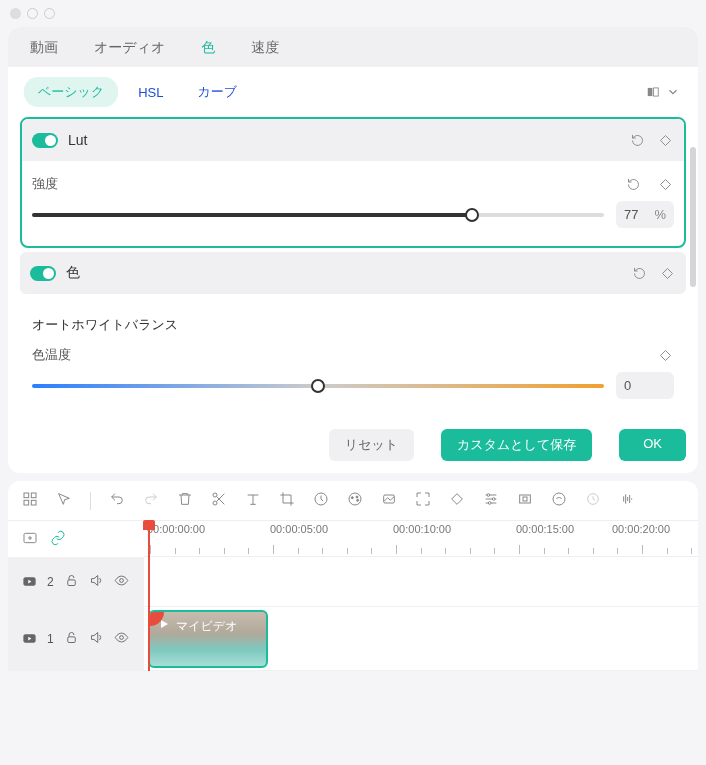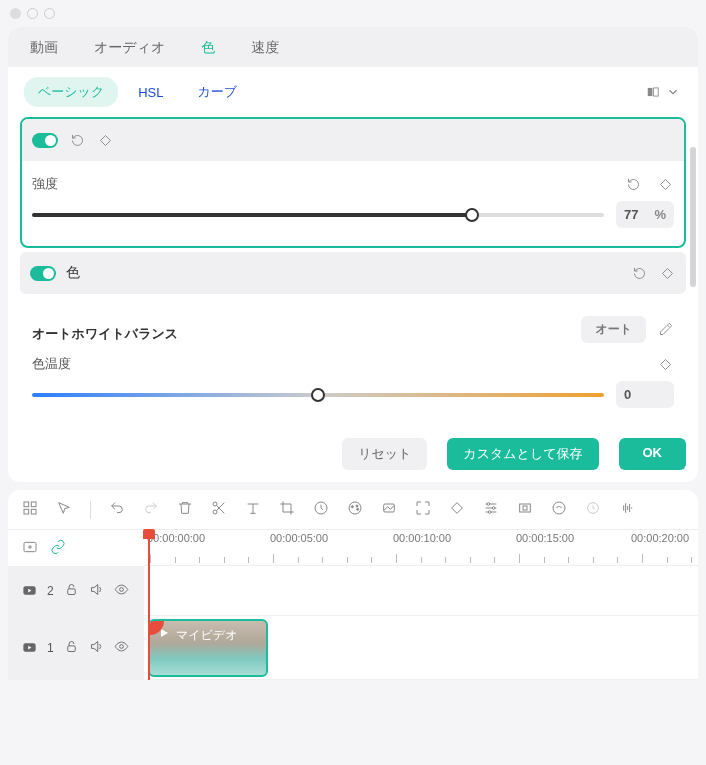--- a/index.html
+++ b/index.html
@@ -38,33 +38,33 @@
 .select svg { width:12px; height:12px; }
 
 .control-row { display:flex; align-items:flex-end; justify-content:space-between; margin-bottom: 8px; }
 .control-label { color:#555; }
 .control-icons { display:flex; gap:14px; }
 .slider-row { display:flex; align-items:center; gap: 12px; }
 .slider-track { flex:1; height:4px; background:#ddd; border-radius:2px; position:relative; }
 .slider-track.temp { background: linear-gradient(to right, #2b7fff, #ccc 50%, #f0a030); }
 .slider-fill { position:absolute; left:0; top:0; bottom:0; background:#333; border-radius:2px; }
 .slider-thumb { position:absolute; width:14px; height:14px; background:#fff; border:2px solid #333; border-radius:50%; top:50%; transform:translate(-50%,-50%); }
-.value-box { width:58px; padding:6px 8px; background:#f0f0f2; border-radius:6px; display:flex; align-items:center; justify-content:space-between; font-size:13px; color:#555;font-weight:bold; }
+.value-box { width:58px; padding:6px 8px; background:#f0f0f2; border-radius:6px; display:flex; align-items:center; justify-content:space-between; font-size:13px; color:#555; }
 .unit { color:#888; }
 
 .color-body { padding: 10px 12px 8px 12px; }
-.awb-row { display:flex; align-items:flex-end; justify-content:space-between; padding: 12px 0; font-weight: bold; }
+.awb-row { display:flex; align-items:flex-start; justify-content:space-between; padding: 12px 0; }
 .auto-pill { background:#f0f0f2; padding: 5px 14px; border-radius: 6px; color:#777; font-size: 12px; }
 .eyedrop { color:#888; margin-left:10px; }
 
-.bottom-actions { display:flex; justify-content:flex-end; gap:20px; padding: 10px 12px 12px 12px; }
+.bottom-actions { display:flex; justify-content:flex-end; gap:27px; padding: 10px 12px 12px 12px; }
 .btn { padding: 7px 16px; border-radius: 6px; font-size:13px; cursor:pointer; }
 .btn-reset { background:#f0f0f2; color:#666; }
 .btn-save { background:#1abc9c; color:#fff; }
-.btn-ok { background:#1abc9c; color:#fff; padding: 7px 24px; font-weight: bold; }
+.btn-ok { background:#1abc9c; color:#fff; padding: 7px 24px; }
 
 .scrollbar { position: absolute; right: 2px; top: 70px; width: 6px; height: 330px; background: transparent; }
 .scrollthumb { position:absolute; top:50px; width:6px; height:140px; background:#d5d5d8; border-radius:3px; }
 
 
 .timeline { background:#fff; border-radius: 12px; margin: 0 8px; padding: 0; }
 .tl-toolbar { display:flex; align-items:center; gap: 18px; padding: 10px 14px; border-bottom: 1px solid #eee; color:#777; }
 .tl-toolbar .sep { width:1px; height:18px; background:#ddd; }
 .tl-toolbar svg { width:16px; height:16px; stroke:#888; fill:none; stroke-width:1.5; }
 .tl-toolbar .disabled svg { stroke:#ccc; }
@@ -124,20 +124,21 @@
       <svg viewBox="0 0 24 24">
           <path d="M6 9l6 6 6-6" fill="none" stroke="#888" stroke-width="2"></path>
         </svg>
     </div>
   </div>
 
   <div class="section">
     <div class="lut-box">
       <div class="sec-header">
         <div class="toggle"></div>
+        <div class="sec-title">Lut</div>
         <div class="icon-btn">
             <svg viewBox="0 0 24 24">
               <path d="M4 12a8 8 0 1 0 3-6.3L4 8"></path>
               <path d="M4 3v5h5"></path>
             </svg>
           </div>
         <div class="icon-btn">
             <svg viewBox="0 0 24 24">
               <path d="M12 4l8 8-8 8-8-8z"></path>
             </svg>
@@ -185,28 +186,20 @@
       <div class="icon-btn">
           <svg viewBox="0 0 24 24">
             <path d="M12 4l8 8-8 8-8-8z"></path>
           </svg>
         </div>
     </div>
 
     <div class="color-body">
       <div class="awb-row">
         <div>オートホワイトバランス</div>
-        <div style="display:flex;align-items:center;">
-          <div class="auto-pill">オート</div>
-          <div class="eyedrop icon-btn">
-              <svg viewBox="0 0 24 24">
-                <path d="M18 2l4 4-3 3-4-4zM14 6L4 16v4h4l10-10"></path>
-              </svg>
-            </div>
-        </div>
       </div>
 
       <div class="control-row">
         <div class="control-label">色温度</div>
         <div class="control-icons">
           <div class="icon-btn">
               <svg viewBox="0 0 24 24">
                 <path d="M12 4l8 8-8 8-8-8z"></path>
               </svg>
             </div>
@@ -324,21 +317,21 @@
             <path d="M10 13a5 5 0 0 0 7 0l3-3a5 5 0 0 0-7-7l-1 1"></path>
             <path d="M14 11a5 5 0 0 0-7 0l-3 3a5 5 0 0 0 7 7l1-1"></path>
           </svg></div>
     </div>
     <div class="ruler">
       <div class="playhead"></div>
       <div class="tick-label" style="left:3px">00:00:00:00</div>
       <div class="tick-label" style="left:126px">00:00:05:00</div>
       <div class="tick-label" style="left:249px">00:00:10:00</div>
       <div class="tick-label" style="left:372px">00:00:15:00</div>
-      <div class="tick-label" style="left:487px">00:00:20:00</div>
+      <div class="tick-label" style="left:468px">00:00:20:00</div>
       <div class="ticks" id="ticks">
           <div class="tick major" style="left: 6px;"></div>
           <div class="tick" style="left: 30.6px;"></div>
           <div class="tick" style="left: 55.2px;"></div>
           <div class="tick" style="left: 79.8px;"></div>
           <div class="tick" style="left: 104.4px;"></div>
           <div class="tick major" style="left: 129px;"></div>
           <div class="tick" style="left: 153.6px;"></div>
           <div class="tick" style="left: 178.2px;"></div>
           <div class="tick" style="left: 202.8px;"></div>

